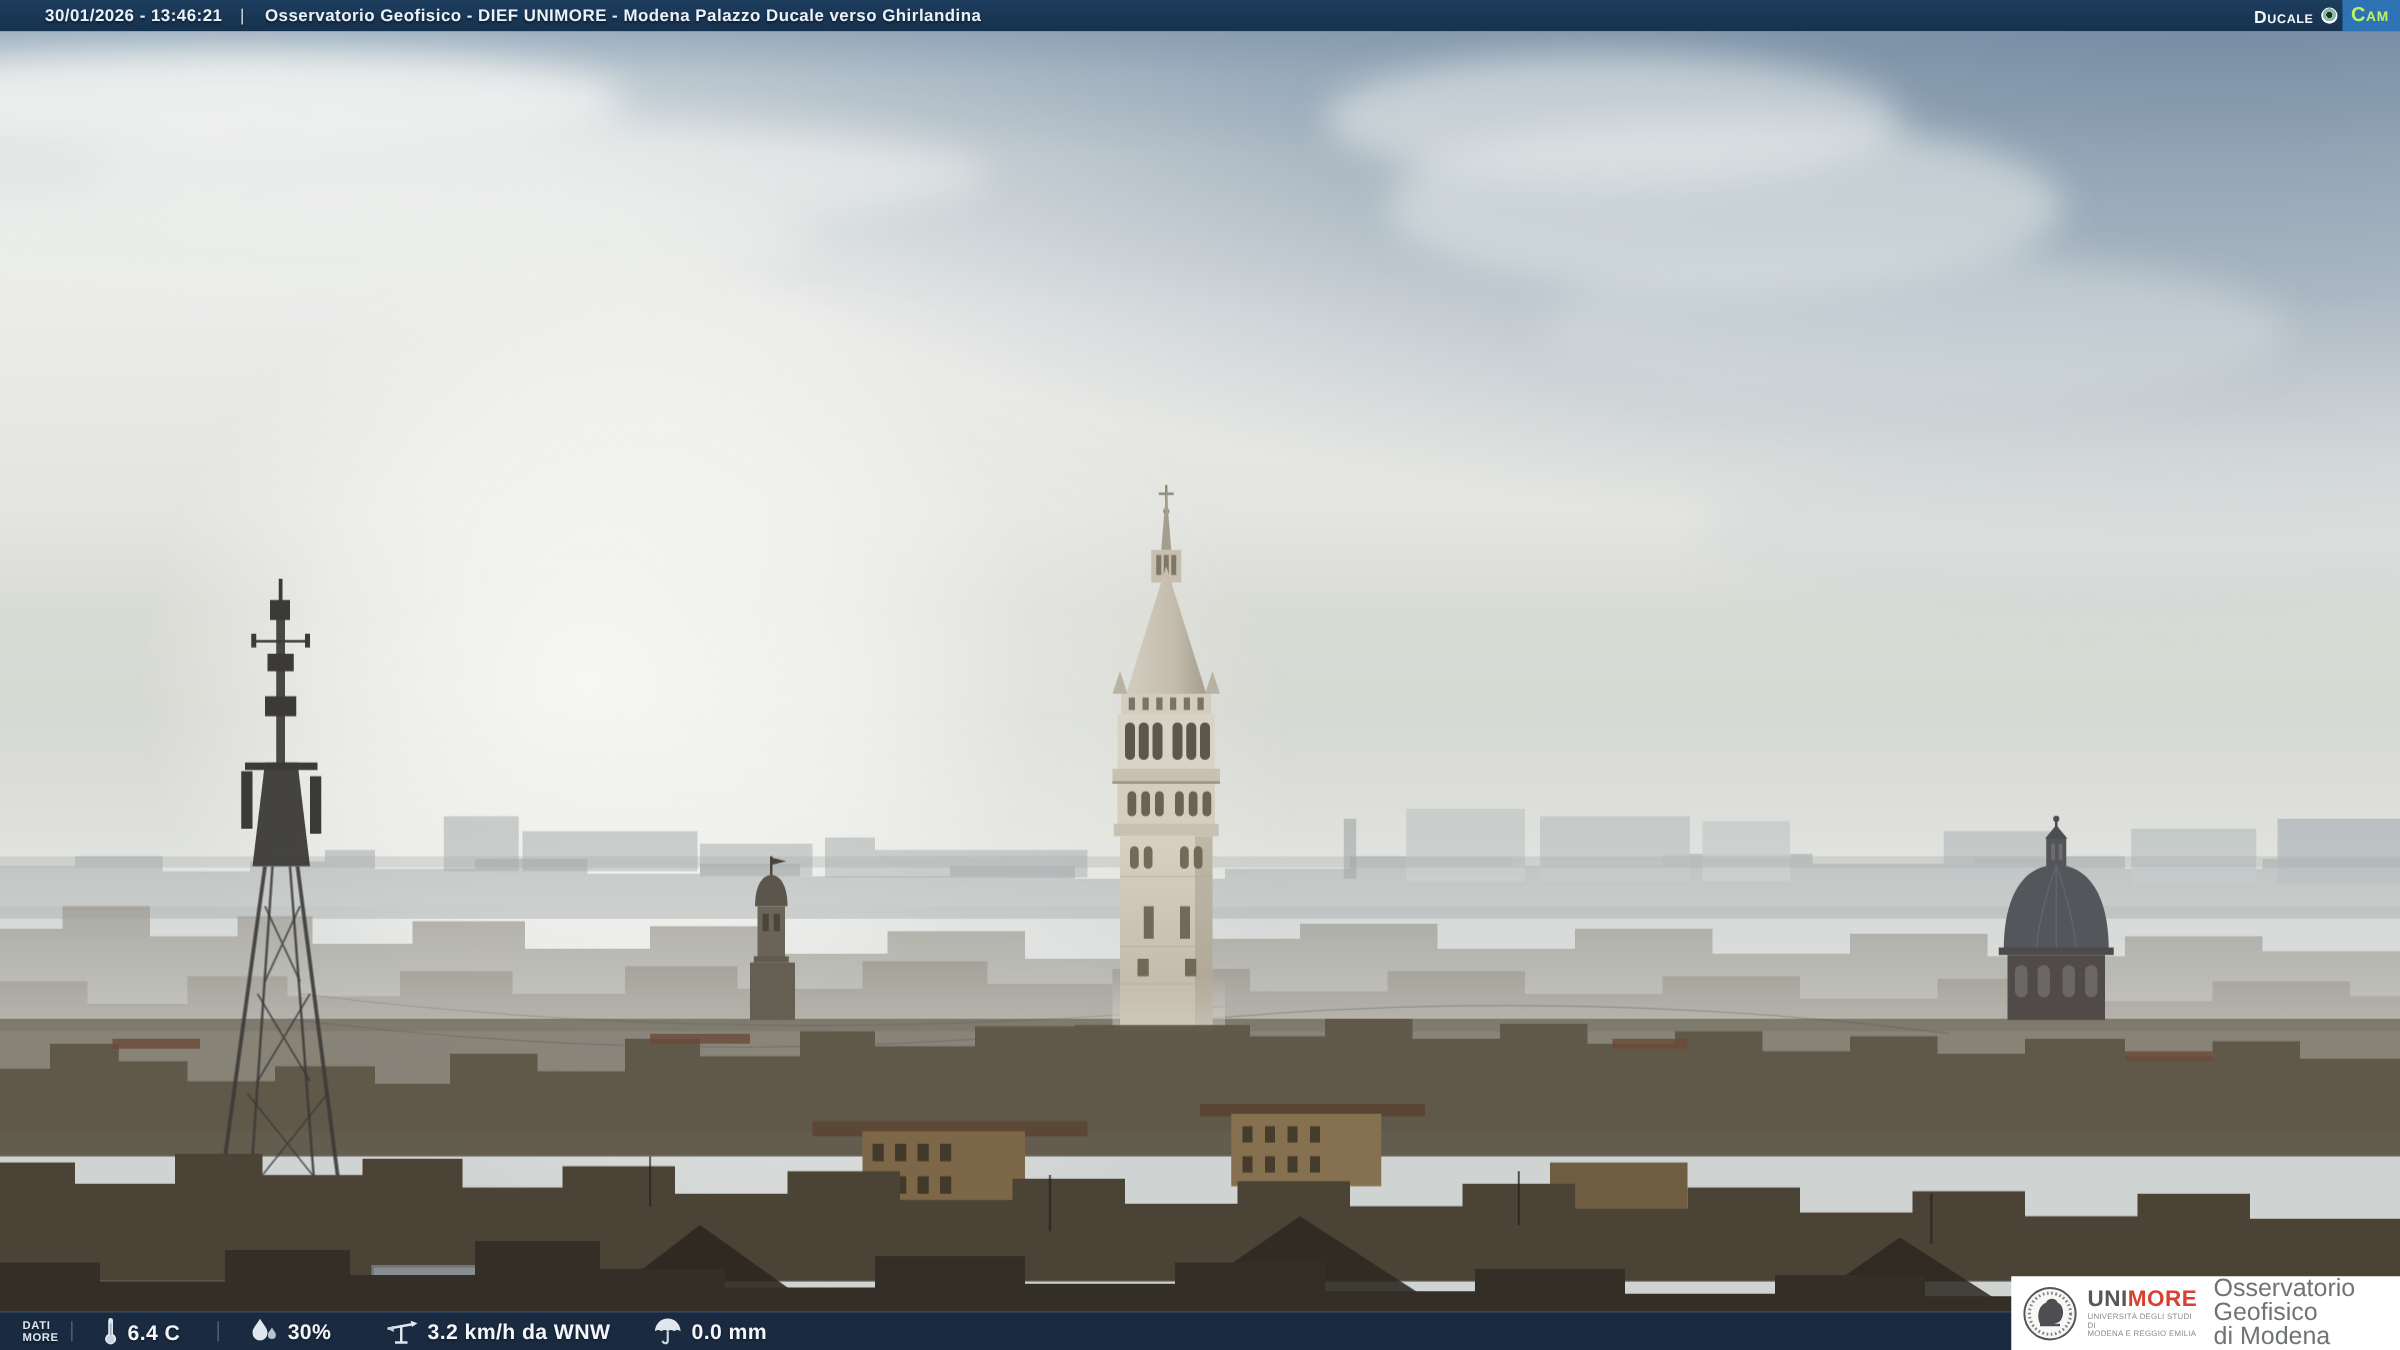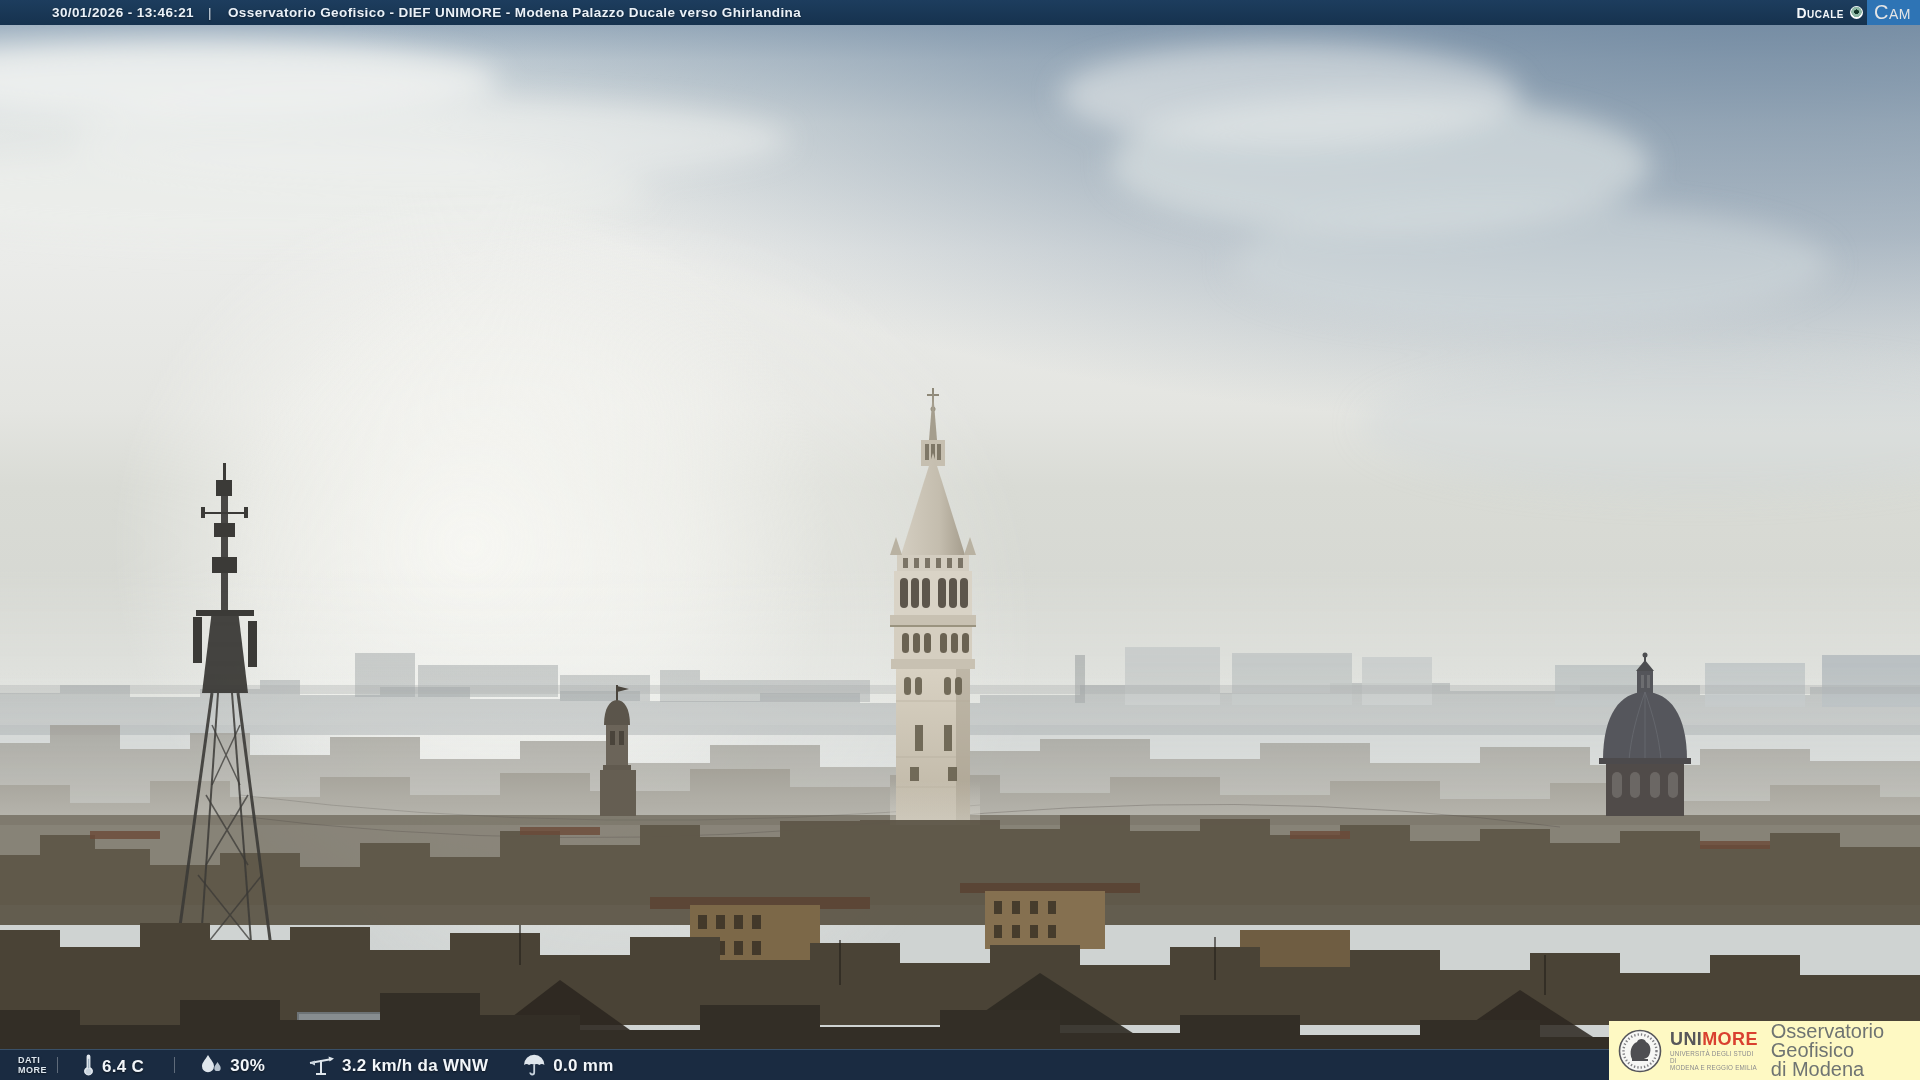--- a/index.html
+++ b/index.html
@@ -4,49 +4,49 @@
 <style>
   html,body{margin:0;padding:0;background:#000;}
   .screen{position:relative;width:1920px;height:1080px;overflow:hidden;
           font-family:"Liberation Sans",sans-serif;background:#cfd3d2;}
   .scene{position:absolute;left:0;top:25px;width:1920px;height:1055px;display:block;}
 
   
   .topbar{position:absolute;left:0;top:0;width:1920px;height:25px;z-index:30;
           background:linear-gradient(180deg,#1d3d5e 0%,#16324e 100%);
           display:flex;align-items:center;justify-content:space-between;}
-  .tb-left{display:flex;align-items:center;padding-left:52px;
+  .tb-left{display:flex;align-items:center;padding-left:36px;
            color:#eaf1f8;font-size:13.5px;font-weight:bold;letter-spacing:.4px;
            text-shadow:0 1px 2px rgba(0,0,0,.45);white-space:nowrap;}
   .tb-left .sep{margin:0 16px 0 14px;font-weight:normal;opacity:.9;}
   .wcam{display:flex;align-items:center;height:25px;}
   .wcam .w{font-variant:small-caps;font-weight:bold;color:#f4f7fa;font-size:14px;letter-spacing:.5px;}
   .wcam .dot{width:13px;height:13px;border-radius:50%;margin:0 4px 0 6px;
              background:radial-gradient(circle at 50% 45%, #11352a 0 24%, #8fb8a6 26% 52%, #ffffff 56%);}
   .wcam .cam{display:flex;align-items:center;height:25px;padding:0 9px 0 7px;
-             background:#2e74b5;color:#e5e5e5;font-variant:small-caps;font-weight:normal;
-             font-size:20px;letter-spacing:.5px;}
+             background:#2e74b5;color:#bef264;font-variant:small-caps;font-weight:bold;
+             font-size:16px;letter-spacing:.5px;}
 
   
   .wxbar{position:absolute;left:0;bottom:0;width:1920px;height:30px;z-index:20;
          background:rgba(20,43,72,0.80);border-top:1px solid rgba(140,175,210,.28);
          display:flex;align-items:center;color:#f2f6fa;
          font-weight:bold;font-size:17px;letter-spacing:.3px;
          text-shadow:0 1px 2px rgba(0,0,0,.55);}
   .wx-label{display:flex;flex-direction:column;align-items:flex-start;justify-content:center;
             margin-left:18px;font-size:9px;line-height:10px;font-weight:bold;color:#dde6ee;
             letter-spacing:.5px;}
   .wx-div{width:1px;height:16px;background:rgba(255,255,255,.30);margin:0 10px;}
   .wx-item{display:flex;align-items:flex-end;gap:7px;}
   .wx-item svg{display:block;}
   .mR20{margin-right:20px;} .mL22{margin-left:22px;} .mL14{margin-left:14px;}
 
   
   .uni-box{position:absolute;right:0;bottom:0;width:311px;height:59px;z-index:40;
-           background:#fef9c3;display:flex;align-items:center;padding-left:9px;box-sizing:border-box;}
+           background:#ffffff;display:flex;align-items:center;padding-left:9px;box-sizing:border-box;}
   .uni-seal{flex:0 0 auto;margin-right:8px;}
   .uni-logo{display:flex;flex-direction:column;justify-content:center;margin-right:13px;}
   .uni-word{font-size:18px;font-weight:bold;letter-spacing:.4px;line-height:18px;}
   .uni-word .uni{color:#57575a;} .uni-word .more{color:#d9402f;}
   .uni-sub{margin-top:2px;font-size:6.3px;line-height:7px;color:#8b8b8e;letter-spacing:.2px;}
   .uni-sub span{display:block;}
   .obs{color:#6f7472;font-size:20px;line-height:19px;}
   .obs span{display:block;}
 </style>
 </head>

